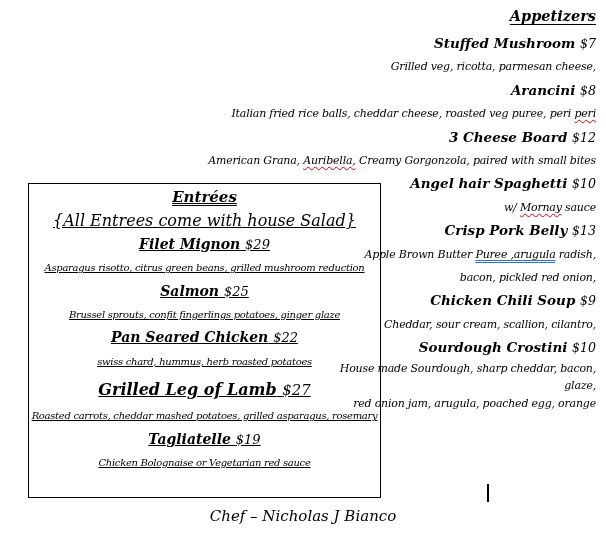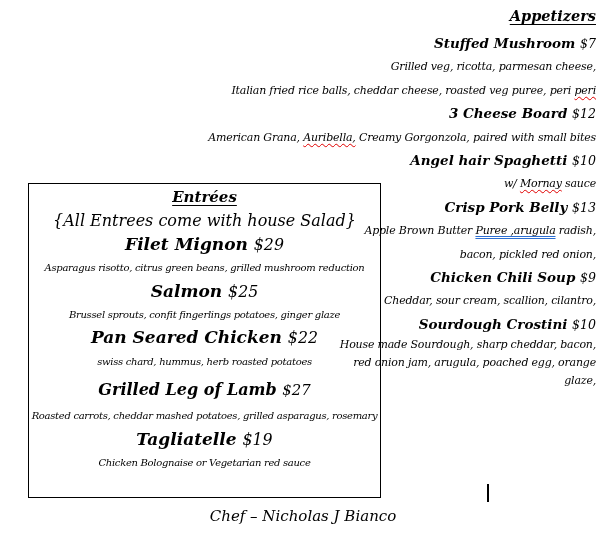--- a/index.html
+++ b/index.html
@@ -43,26 +43,27 @@
   }
 
   
   .ebox {
     position:absolute;
     left:28px; top:183px;
     width:353px; height:315px;
     border:1.5px solid #000000;
     text-align:center;
     padding-top:2px;
+    text-decoration:underline;
   }
   .ebox .line { white-space:nowrap; line-height:23.4px; }
   .ebox .heading { font-size:15px; font-weight:700; }
   .ebox .heading .hd { text-decoration:underline; text-decoration-thickness:1px; text-underline-offset:3px; }
   .ebox .note { font-size:16px; }
-  .ebox .item { font-size:17px; font-weight:700; }
+  .ebox .item { font-size:14px; font-weight:700; }
   .ebox .item.big { font-size:16px; line-height:28px; padding-top:3px; }
   .ebox .desc { font-size:10px; letter-spacing:-0.3px; }
 
   
   .chef {
     position:absolute;
     left:0; right:0; top:507px;
     text-align:center;
     font-size:15px;
   }
@@ -86,20 +87,24 @@
     </div>
 
     <div class="line item">
       <span>Stuffed Mushroom</span>
       <span class="pr">$7</span>
     </div>
     <div class="line desc">
       <span>Grilled veg, ricotta, parmesan cheese,</span>
     </div>
 
+    <div class="line item">
+      <span>Arancini</span>
+      <span class="pr">$8</span>
+    </div>
     <div class="line desc">
       <span>Italian fried rice balls, cheddar cheese, roasted veg puree, peri </span><span class="spell">peri</span><span></span>
     </div>
 
     <div class="line item">
       <span>3 Cheese Board</span>
       <span class="pr">$12</span>
     </div>
     <div class="line desc">
       <span>American Grana, </span><span class="spell">Auribella,</span><span> Creamy Gorgonzola, paired with small bites</span>
@@ -133,24 +138,24 @@
     </div>
 
     <div class="line item">
       <span>Sourdough Crostini</span>
       <span class="pr">$10</span>
     </div>
     <div class="line desc tight">
       <span>House made Sourdough, sharp cheddar, bacon,</span>
     </div>
     <div class="line desc tight">
+      <span>glaze,</span>
+    </div>
+    <div class="line desc tight">
       <span>red onion jam, arugula, poached egg, orange</span>
-    </div>
-    <div class="line desc tight">
-      <span>glaze,</span>
     </div>
   </div>
 
   <div class="ebox">
     <div class="line heading">
       <span class="hd">Entrées</span>
     </div>
     <div class="line note">{All Entrees come with house Salad}</div>
 
     <div class="line item">

